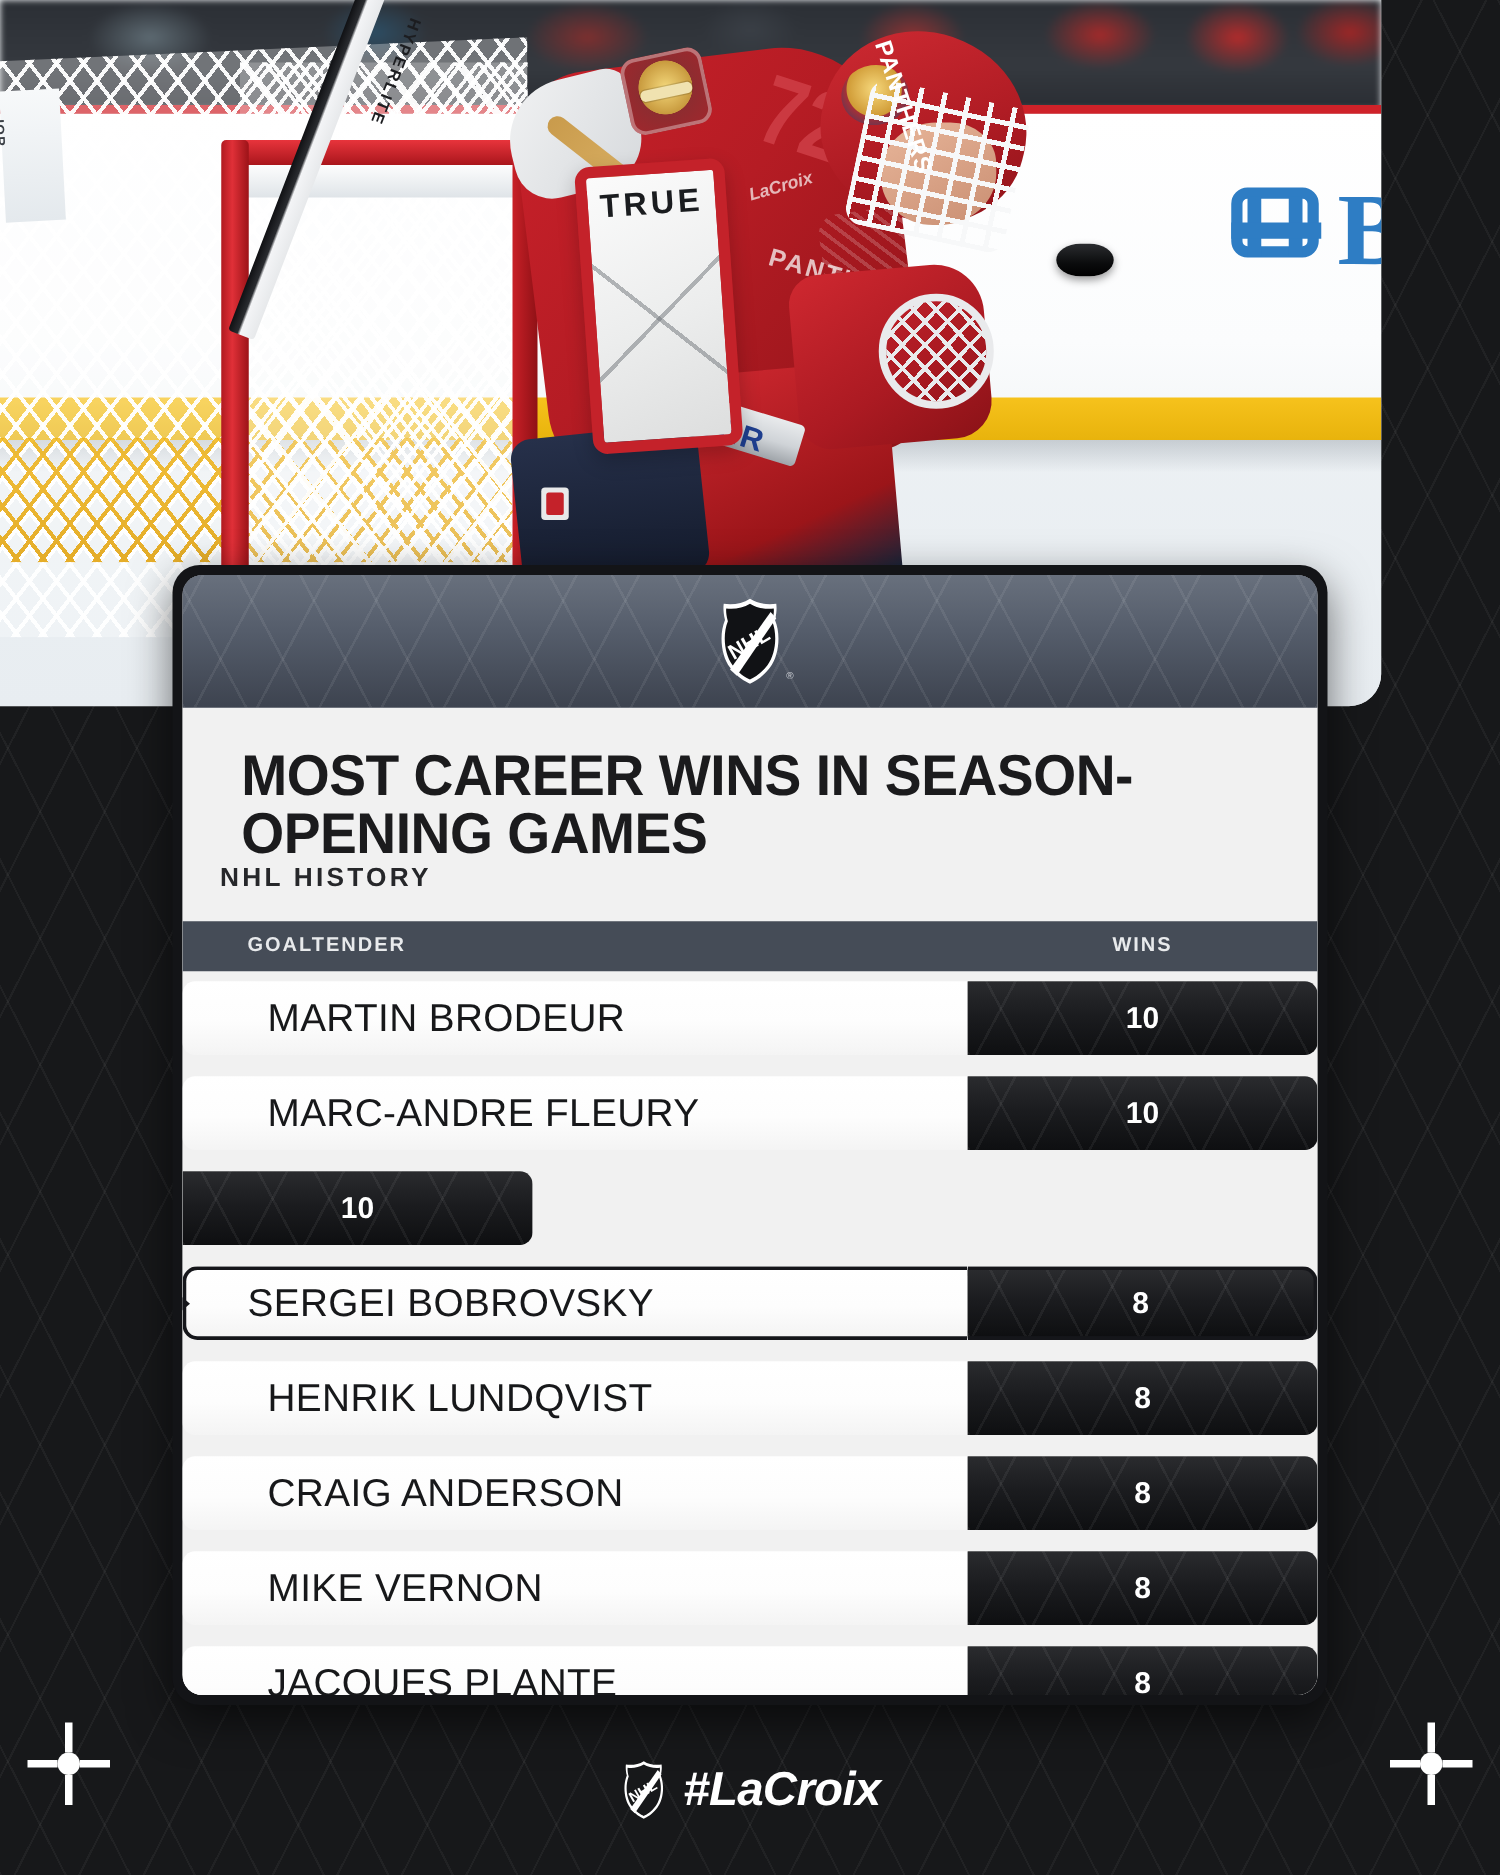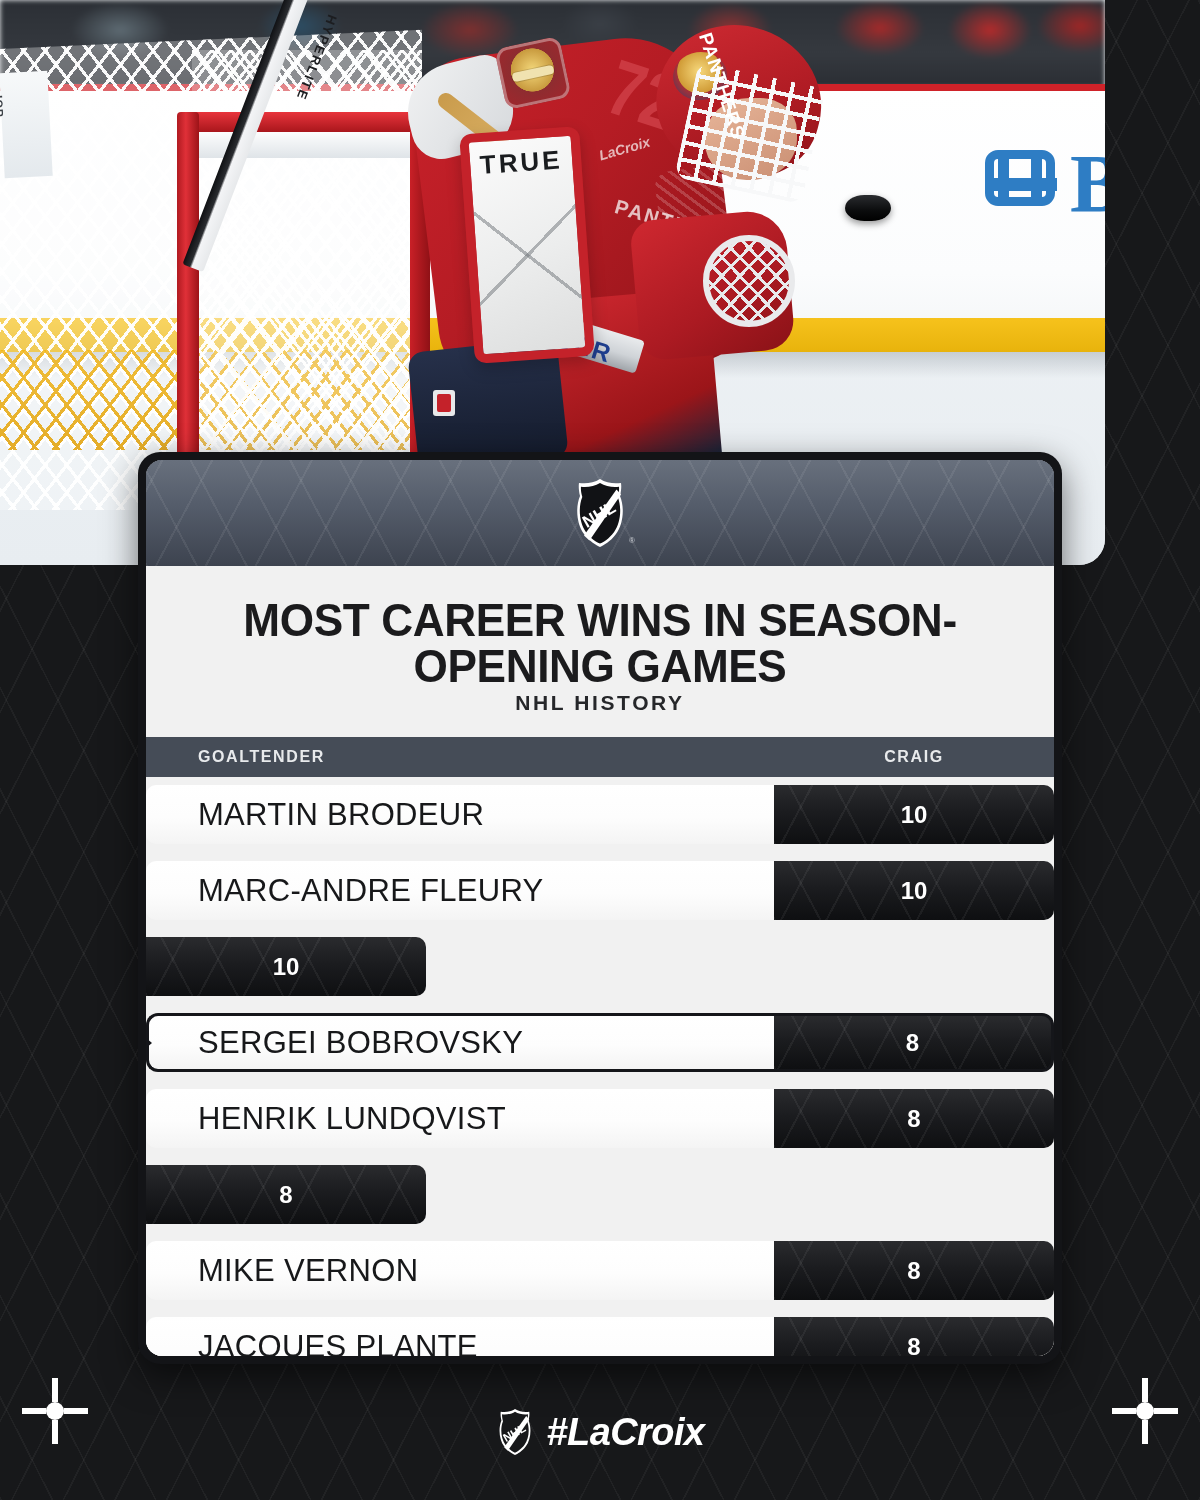--- a/index.html
+++ b/index.html
@@ -345,21 +345,21 @@
   }
   
   .shield { position:relative; width:56px; height:70px; }
   .shield svg { display:block; width:100%; height:100%; }
   .shield-r {
     position:absolute; right:-7px; bottom:3px;
     font-size:8px; color:#c8ccd2;
   }
 
   
-  #title-block { padding:32px 30px 22px; text-align:center; background:#f1f1f1; }
+  #title-block { padding:32px 30px 22px; text-align:left; background:#f1f1f1; }
   #title {
     font-family:"Liberation Sans Narrow","Liberation Sans", sans-serif;
     font-weight:700; font-size:46px; line-height:.99;
     letter-spacing:-.4px; color:#1b1b1d;
     transform:scaleX(.96); transform-origin:center;
     text-transform:uppercase;
   }
   #subtitle {
     margin-top:2px;
     font-family:"Liberation Sans","Liberation Sans Narrow", sans-serif;
@@ -386,21 +386,21 @@
     font-size:16px; font-weight:700; letter-spacing:1.6px;
     color:#e8eaec; padding-left:52px;
   }
   #thead .c-val {
     font-family:"Liberation Sans Narrow","Liberation Sans",sans-serif;
     font-size:16px; font-weight:700; letter-spacing:1.6px;
     color:#e8eaec;
   }
   .c-name {
     flex:1 1 auto; display:flex; align-items:center;
-    padding-left:52px;
+    padding-left:68px;
     background:linear-gradient(180deg,#ffffff 0%,#fdfdfd 55%,#f4f4f4 100%);
     border-radius:10px 0 0 10px;
     font-family:"Liberation Sans Narrow","Liberation Sans", sans-serif;
     font-weight:400; font-size:31px; letter-spacing:.3px;
     color:#17181a; text-transform:uppercase;
     white-space:nowrap;
   }
   .c-val {
     flex:0 0 280px; display:flex; align-items:center; justify-content:center;
     border-radius:0 10px 10px 0;
@@ -545,21 +545,21 @@
       </div>
 
       <div id="title-block">
         <div id="title">MOST CAREER WINS IN SEASON-OPENING GAMES</div>
         <div id="subtitle">NHL HISTORY</div>
       </div>
 
       <div id="table">
         <div class="row" id="thead">
           <div class="c-name">GOALTENDER</div>
-          <div class="c-val">CRAIG</div>
+          <div class="c-val">WINS</div>
         </div>
         <div id="rows">
             <div class="row">
               <div class="c-name">MARTIN BRODEUR</div>
               <div class="c-val">10</div>
             </div>
             <div class="row">
               <div class="c-name">MARC-ANDRE FLEURY</div>
               <div class="c-val">10</div>
             </div>
@@ -569,20 +569,21 @@
             <div class="row hl">
               <div class="pointer"></div>
               <div class="c-name">SERGEI BOBROVSKY</div>
               <div class="c-val">8</div>
             </div>
             <div class="row">
               <div class="c-name">HENRIK LUNDQVIST</div>
               <div class="c-val">8</div>
             </div>
             <div class="row">
+              <div class="c-name">CRAIG ANDERSON</div>
               <div class="c-val">8</div>
             </div>
             <div class="row">
               <div class="c-name">MIKE VERNON</div>
               <div class="c-val">8</div>
             </div>
             <div class="row">
               <div class="c-name">JACQUES PLANTE</div>
               <div class="c-val">8</div>
             </div>

